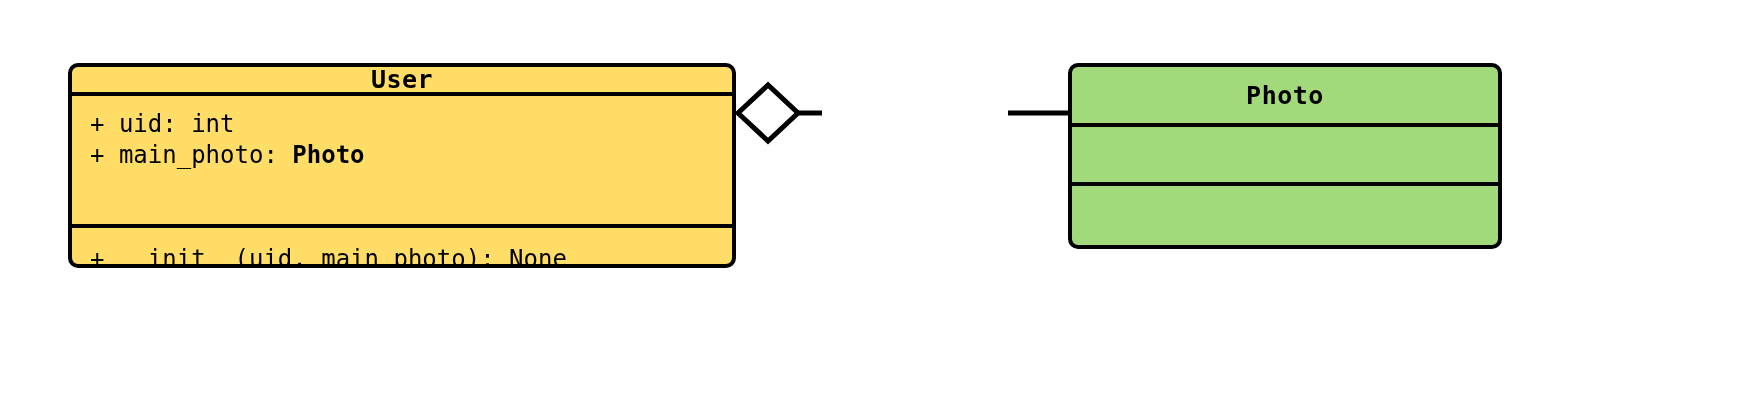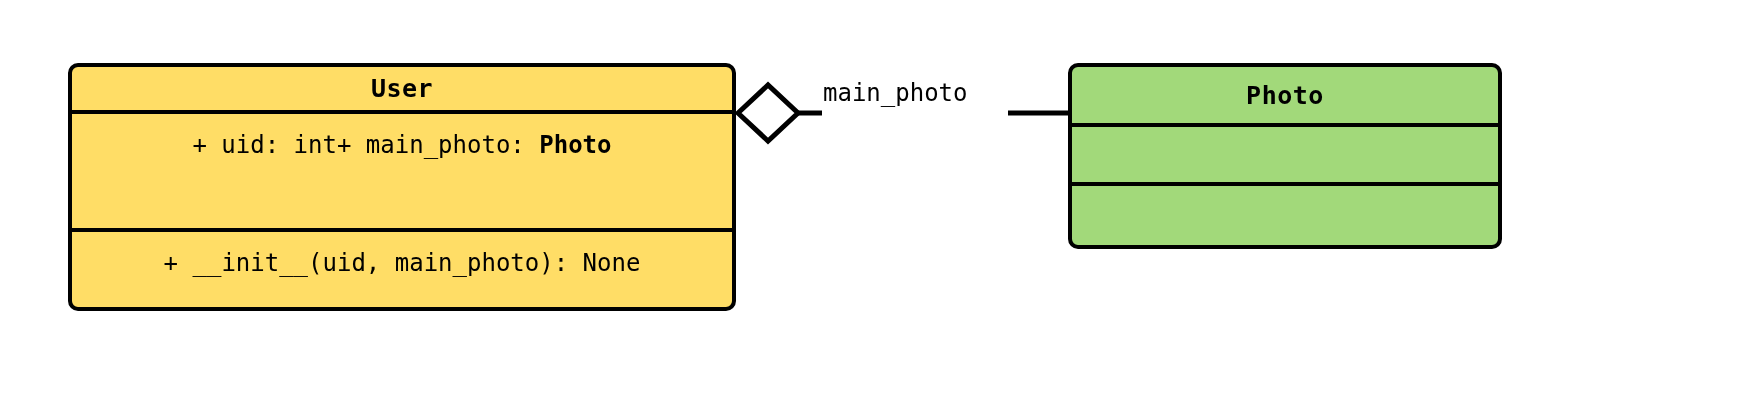--- a/index.html
+++ b/index.html
@@ -49,42 +49,42 @@
     justify-content: center;
     font-weight: bold;
     font-size: 25px;
     letter-spacing: 0.5px;
     color: #000000;
     line-height: 1;
   }
 
   .members {
     display: flex;
-    flex-direction: row;
+    flex-direction: column;
     justify-content: center;
     padding: 16px 18px;
   }
 
   .member-line {
     font-size: 24px;
     color: #000000;
     line-height: 1.28;
     white-space: pre;
   }
 
   .member-line .type-ref {
     font-weight: bold;
   }
 
   
   #class-user {
     left: 68px;
     top: 63px;
     width: 668px;
-    height: 248px;
+    height: 205px;
     background: #FFDD66;
   }
   #class-user .class-title { height: 56px; }
   #class-user .attributes  { height: 92px; }
   #class-user .methods     { height: 92px; margin-top: 40px; }
 
   
   #class-photo {
     left: 1068px;
     top: 63px;
@@ -133,21 +133,20 @@
 
   <div id="association-main-photo">
     <svg width="345" height="100" viewBox="0 0 345 100">
 
       <polygon points="8,50 38,22 68,50 38,78" fill="#ffffff" stroke="#000000" stroke-width="5" stroke-linejoin="miter"></polygon>
 
       <line x1="66" y1="50" x2="92" y2="50" stroke="#000000" stroke-width="5"></line>
 
       <line x1="278" y1="50" x2="340" y2="50" stroke="#000000" stroke-width="5"></line>
     </svg>
-    <div class="assoc-label">main_photo</div>
   </div>
 
   <div class="uml-class" id="class-photo">
     <div class="compartment class-title">Photo</div>
     <div class="compartment members attributes"></div>
     <div class="compartment members methods"></div>
   </div>
 
 </div>
 

